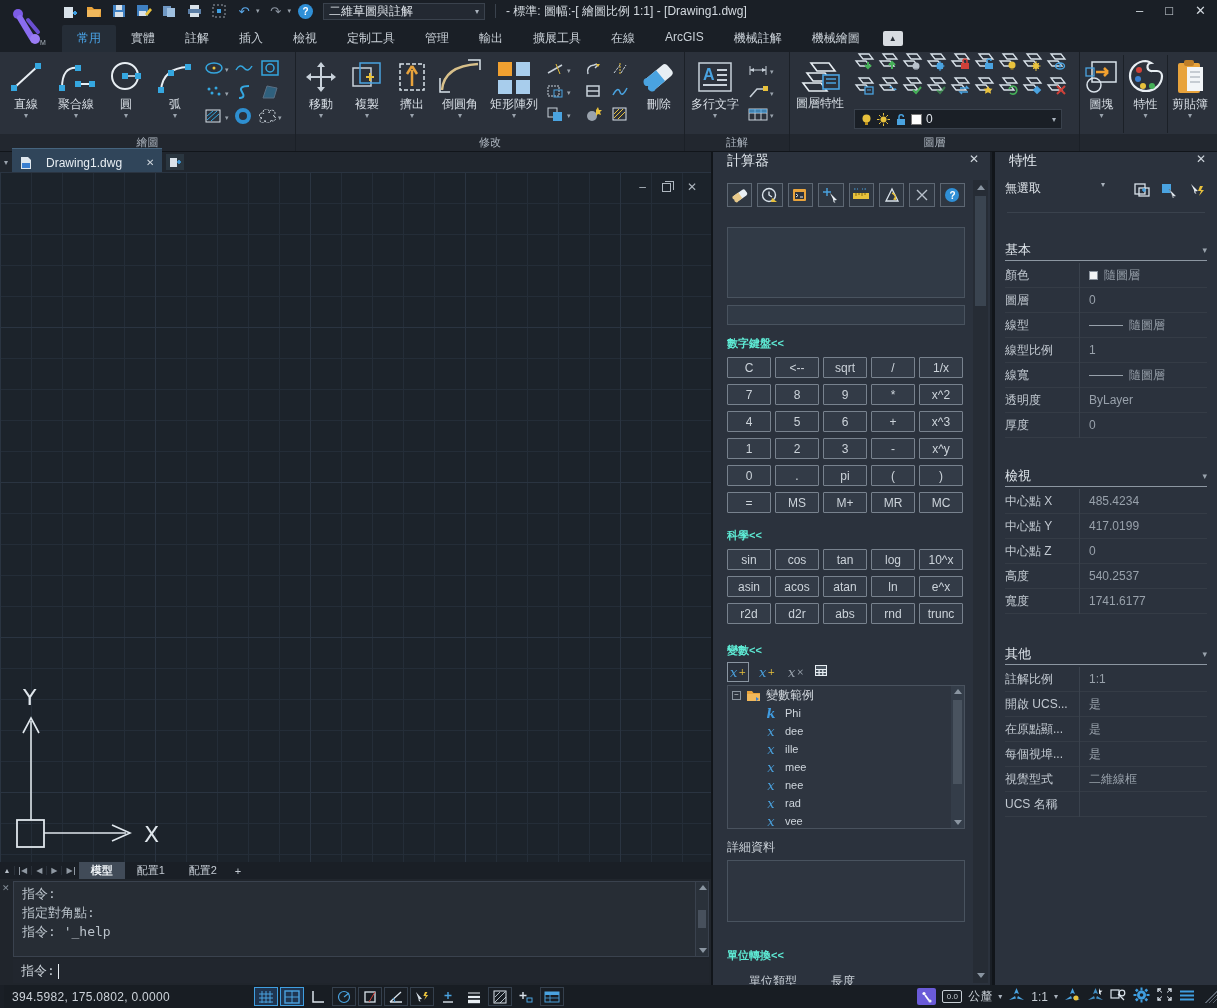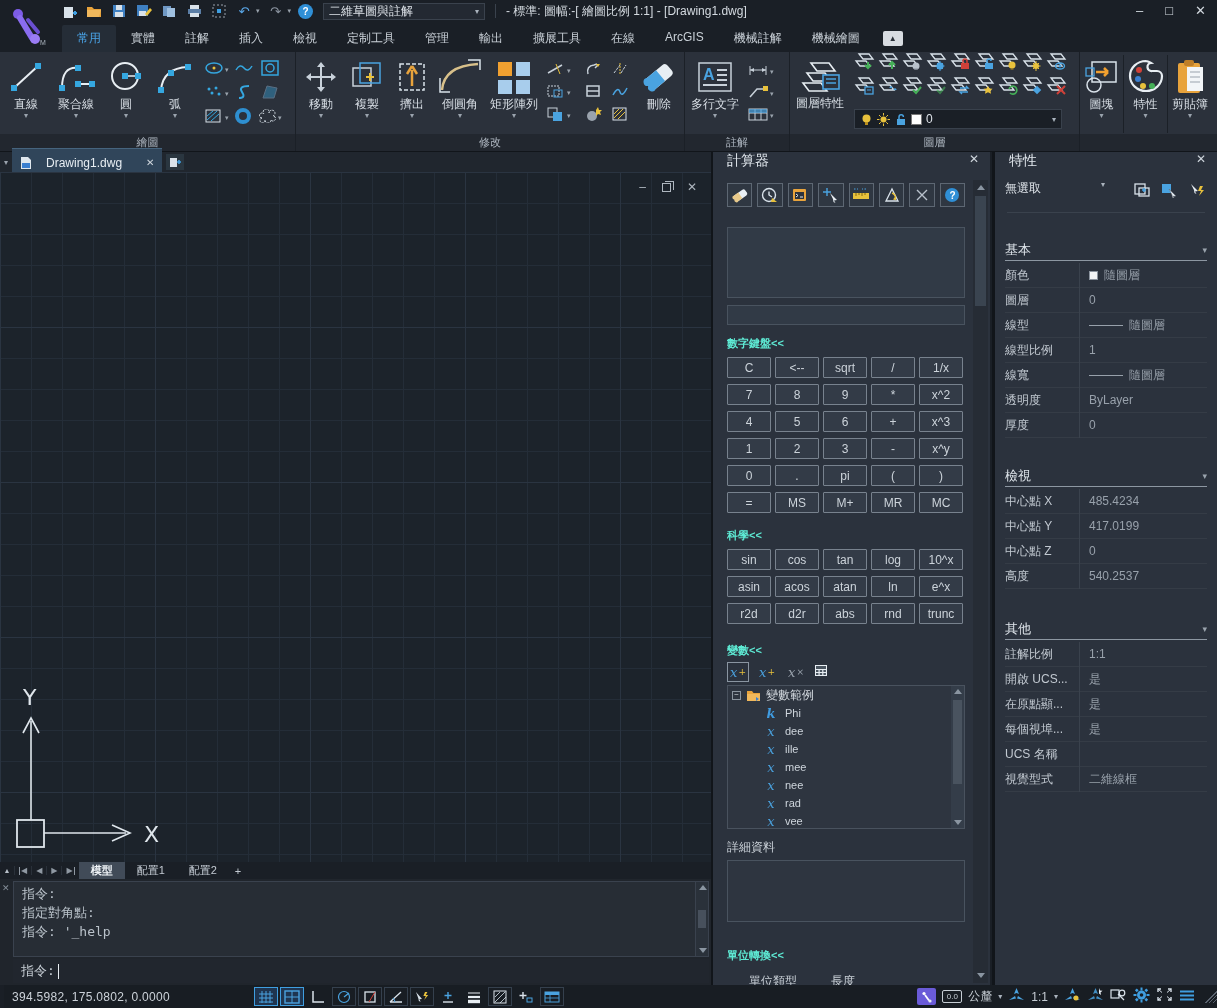--- a/index.html
+++ b/index.html
@@ -1051,20 +1051,27 @@
               <span>0</span>
             </span>
           </div>
           <div class="prow">
             <span class="plabel">高度</span>
             <span class="pv-div"></span>
             <span class="pvalue">
               <span>540.2537</span>
             </span>
           </div>
+          <div class="prow">
+            <span class="plabel">寬度</span>
+            <span class="pv-div"></span>
+            <span class="pvalue">
+              <span>1741.6177</span>
+            </span>
+          </div>
         </div>
         <div class="psec m3">
           <div class="psec-h">
             <span>其他</span>
             <span class="cd">▾</span>
           </div>
           <div class="prow">
             <span class="plabel">註解比例</span>
             <span class="pv-div"></span>
             <span class="pvalue">
@@ -1086,31 +1093,31 @@
             </span>
           </div>
           <div class="prow">
             <span class="plabel">每個視埠...</span>
             <span class="pv-div"></span>
             <span class="pvalue">
               <span>是</span>
             </span>
           </div>
           <div class="prow">
+            <span class="plabel">視覺型式</span>
+            <span class="pv-div"></span>
+            <span class="pvalue">
+              <span>二維線框</span>
+            </span>
+          </div>
+          <div class="prow">
             <span class="plabel">UCS 名稱</span>
             <span class="pv-div"></span>
             <span class="pvalue">
               <span></span>
-            </span>
-          </div>
-          <div class="prow">
-            <span class="plabel">視覺型式</span>
-            <span class="pv-div"></span>
-            <span class="pvalue">
-              <span>二維線框</span>
             </span>
           </div>
         </div>
       </div>
   </div>
 
   <div class="statusbar">
     <span class="coords">394.5982, 175.0802, 0.0000</span>
     <div class="smid">
       <span class="sico on">

